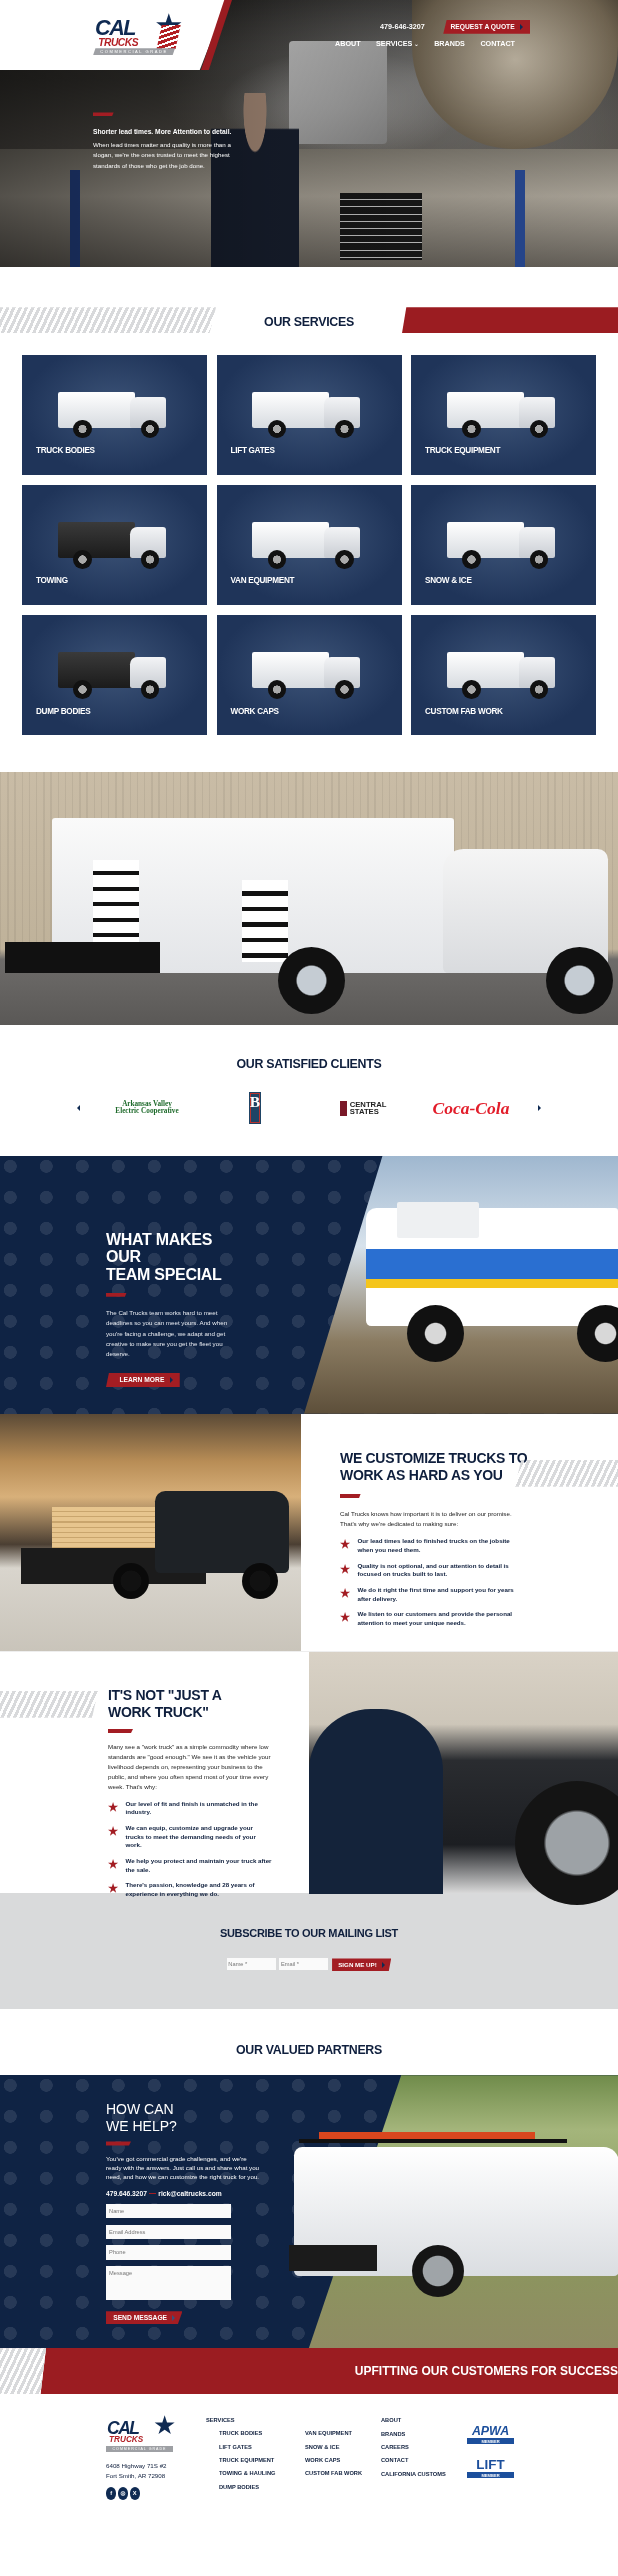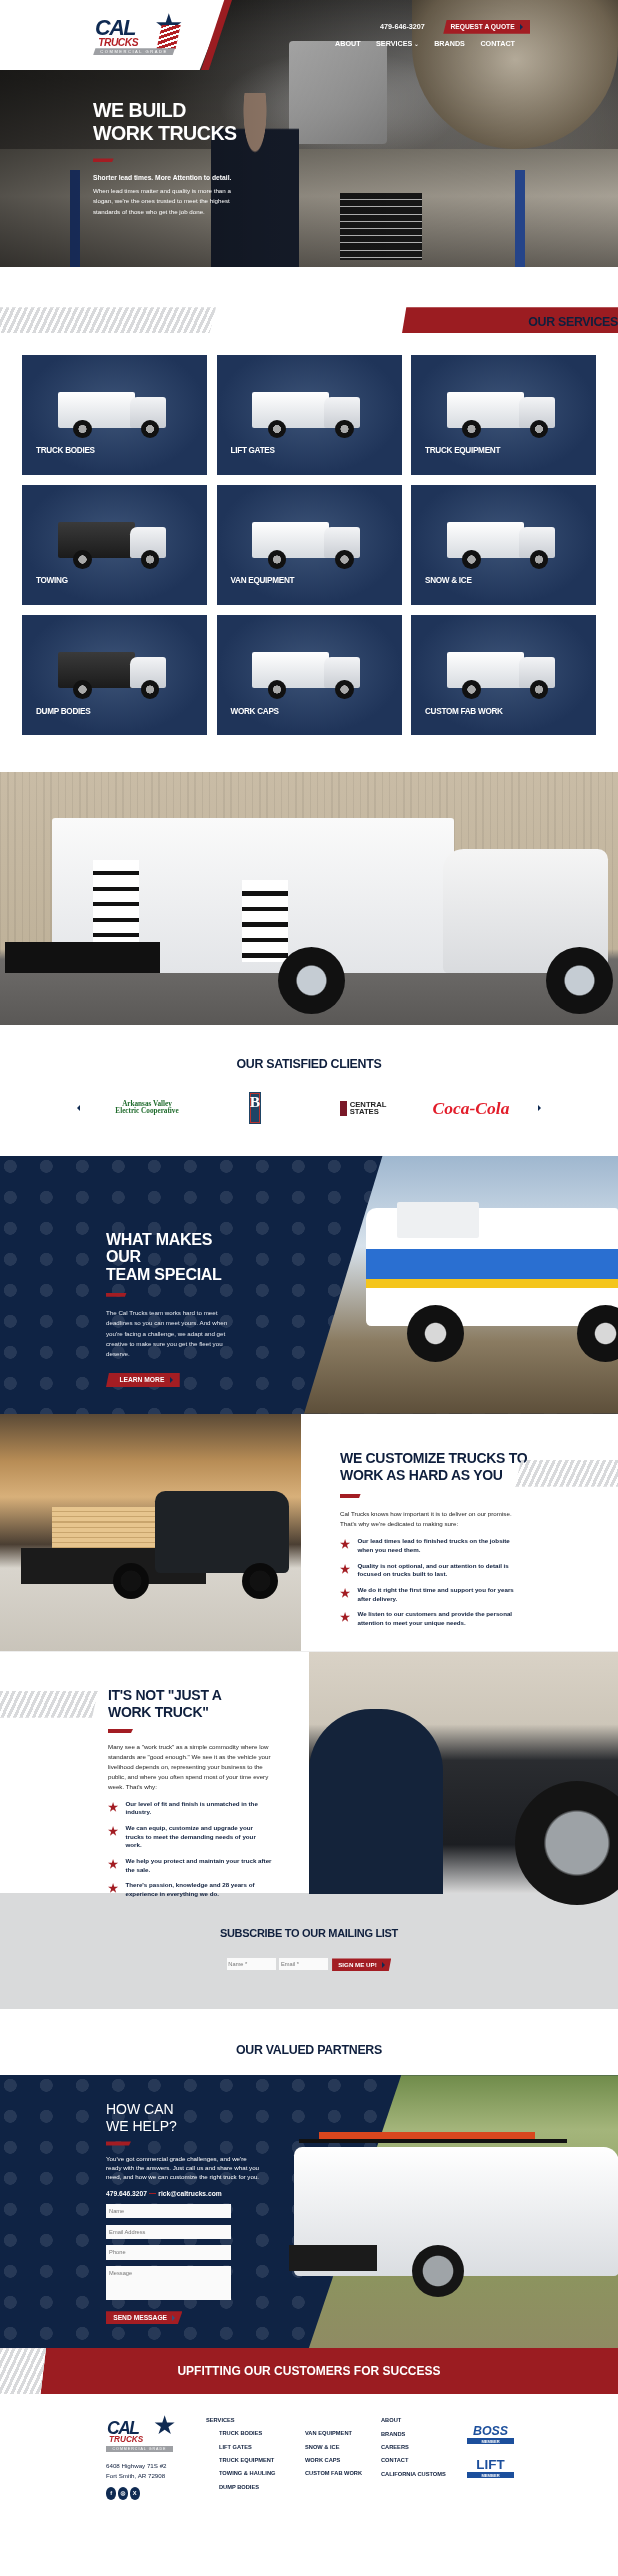--- a/index.html
+++ b/index.html
@@ -35,21 +35,21 @@
 .hero-copy h1{font-size:19.6px;line-height:23px;font-weight:700;letter-spacing:-0.5px;text-transform:uppercase}
 .redbar{width:20.6px;height:4.1px;background:#a31d23;clip-path:polygon(0 0,100% 0,92% 100%,0 100%)}
 .hero-copy .redbar{width:20.6px;margin:13.4px 0 11.3px}
 .hero-copy .tag{font-weight:700;font-size:6.7px;margin-bottom:5.2px}
 .hero-copy p{font-size:6.2px;line-height:10.3px}
 
 .services-head{position:relative;height:67px;margin-top:20.6px}
 .stripes{background:repeating-linear-gradient(115deg,#d8d9db 0 3.1px,transparent 3.1px 5.7px)}
 .services-head .stripes{position:absolute;left:0;top:19.6px;width:216px;height:26px;clip-path:polygon(0 0,100% 0,97% 100%,0 100%)}
 .services-head .redblock{position:absolute;right:0;top:19.6px;width:216px;height:26px;background:#9b1c21;clip-path:polygon(2% 0,100% 0,100% 100%,0 100%)}
-.services-head h2{position:absolute;left:0;right:0;top:27px;text-align:right;font-size:12.4px}
+.services-head h2{position:absolute;left:0;right:0;top:27px;text-align:center;font-size:12.4px}
 .grid{display:grid;grid-template-columns:repeat(3,185px);gap:10.3px 4.6px;margin:0 22px;justify-content:space-between}
 .tile{position:relative;height:120px;background:radial-gradient(ellipse at 50% 45%,#3d5478,#1f3459 70%);overflow:hidden}
 .tile .veh{position:absolute;left:50%;top:46%;transform:translate(-50%,-50%);width:124px;height:62px}
 .tile .body{position:absolute;left:5.2px;top:13px;width:77px;height:36px;background:linear-gradient(180deg,#fff,#d7dbe0);border-radius:2.1px}
 .tile .cab{position:absolute;left:77px;top:18px;width:36px;height:31px;background:linear-gradient(180deg,#f3f4f6,#c9cdd3);border-radius:7.2px 3.1px 2.1px 2.1px}
 .tile .w1,.tile .w2{position:absolute;top:41px;width:18.5px;height:18.5px;border-radius:50%;background:radial-gradient(circle,#aaa 0 30%,#111 32%)}
 .tile .w1{left:20.6px}.tile .w2{left:88px}
 .tile.dark .body{background:linear-gradient(180deg,#3a3a3a,#1b1b1b)}
 .tile .label{position:absolute;left:14px;bottom:19.6px;color:#fff;font-weight:700;font-size:8.2px;letter-spacing:-0.3px;text-transform:uppercase}
 
@@ -144,21 +144,21 @@
 .help .contact{margin-top:8.2px;font-weight:700;font-size:6.7px;display:flex;align-items:center;gap:2.1px}
 .help .dash{display:inline-block;width:7.2px;height:1.5px;background:#a31d23}
 .help form{margin-top:7.2px}
 .help .field{width:125px;height:14.4px;background:#fafafa;border:none;margin-bottom:6.2px;display:block;font-size:5.7px;color:#666;padding:0 3.1px;font-family:"Liberation Sans",sans-serif}
 .help textarea.field{height:34px;padding-top:4.1px;resize:none}
 .help .btn-red{margin-top:5.2px;font-size:6.7px;padding:3.1px 7.2px;clip-path:polygon(0 0,100% 0,94% 100%,0 100%)}
 
 .banner{position:relative;height:46px;background:#9b1c21}
 .banner .stripes{position:absolute;left:0;top:0;width:46px;height:46px;background-color:#fff;clip-path:polygon(0 0,100% 0,88% 100%,0 100%)}
 .banner .stripes::after{content:"";position:absolute;inset:0;background:repeating-linear-gradient(115deg,#d8d9db 0 3.1px,#fff 3.1px 5.7px)}
-.banner h2{position:absolute;left:0;right:0;top:15.5px;text-align:center;color:#fff;font-size:12px;font-weight:700;letter-spacing:0}
+.banner h2{position:absolute;left:0;right:0;top:15.5px;text-align:right;color:#fff;font-size:12px;font-weight:700;letter-spacing:0}
 
 .footer{position:relative;height:155px}
 .flogo{position:absolute;left:106px;top:20.6px;width:82px;height:41px}
 .flogo .cal{position:absolute;left:1px;top:3.1px;font-size:17.5px;font-weight:900;font-style:italic;color:#0f2a52;letter-spacing:-1.5px}
 .flogo .trucks{position:absolute;left:3.1px;top:20.6px;font-size:8.2px;font-weight:900;font-style:italic;color:#b21f24}
 .flogo .grade{position:absolute;left:0;top:31px;width:67px;height:6.2px;background:#9ea0a4;color:#fff;font-size:3.6px;letter-spacing:1px;text-align:center;line-height:6.2px}
 .flogo .star{position:absolute;left:47px;top:-3.1px;font-size:26px;color:#0f2a52;line-height:1}
 .addr{position:absolute;left:106px;top:67px;font-size:6.2px;line-height:9.3px;color:#0f1f3d}
 .social{position:absolute;left:106px;top:93px;display:flex;gap:1.5px}
 .social span{width:10.3px;height:12.4px;border-radius:50%;background:#0f2a52;color:#fff;font-size:5.7px;font-weight:700;display:flex;align-items:center;justify-content:center}
@@ -198,21 +198,20 @@
     </a>
   </div>
   <nav class="nav">
     <a>ABOUT</a>
     <a><span>SERVICES</span> <span style="font-size:5.2px">⌄</span></a>
     <a>BRANDS</a>
     <a>CONTACT</a>
   </nav>
 
   <div class="hero-copy">
-    <h1><span>WE BUILD</span><br><span>WORK TRUCKS</span></h1>
     <div class="redbar"></div>
     <div class="tag">Shorter lead times. More Attention to detail.</div>
     <p>When lead times matter and quality is more than a slogan, we're the ones trusted to meet the highest standards of those who get the job done.</p>
   </div>
 </section>
 
 <section>
   <div class="services-head">
     <div class="stripes"></div>
     <div class="redblock"></div>
@@ -497,17 +496,17 @@
     <div><a>WORK CAPS</a></div>
     <div><a>CUSTOM FAB WORK</a></div>
   </div>
   <div class="fcol" style="left:381px;top:23px">
     <div style="margin-bottom:7.2px"><a>ABOUT</a></div>
     <div><a>BRANDS</a></div>
     <div><a>CAREERS</a></div>
     <div><a>CONTACT</a></div>
     <div><a>CALIFORNIA CUSTOMS</a></div>
   </div>
-  <div class="badge" style="top:30px;font-size:12.4px"><span>BOSS</span><small>MEMBER</small></div>
+  <div class="badge" style="top:30px;font-size:12.4px"><span>APWA</span><small>MEMBER</small></div>
   <div class="badge" style="top:63px;font-size:13.4px;font-style:normal"><span>LIFT</span><small>MEMBER</small></div>
 
 </footer>
 
 
 </body></html>

